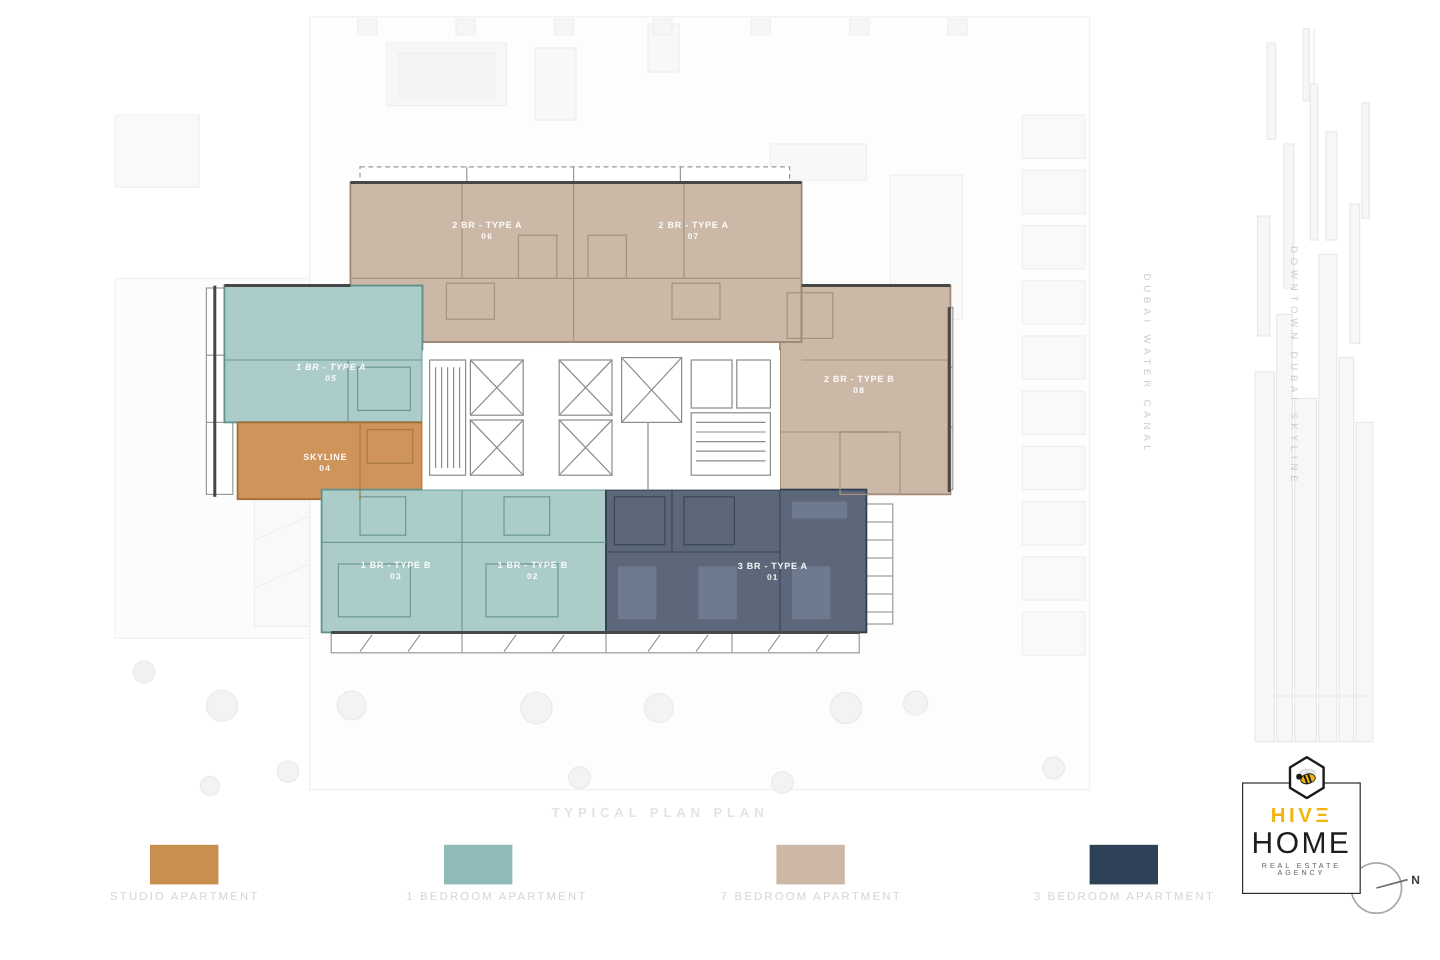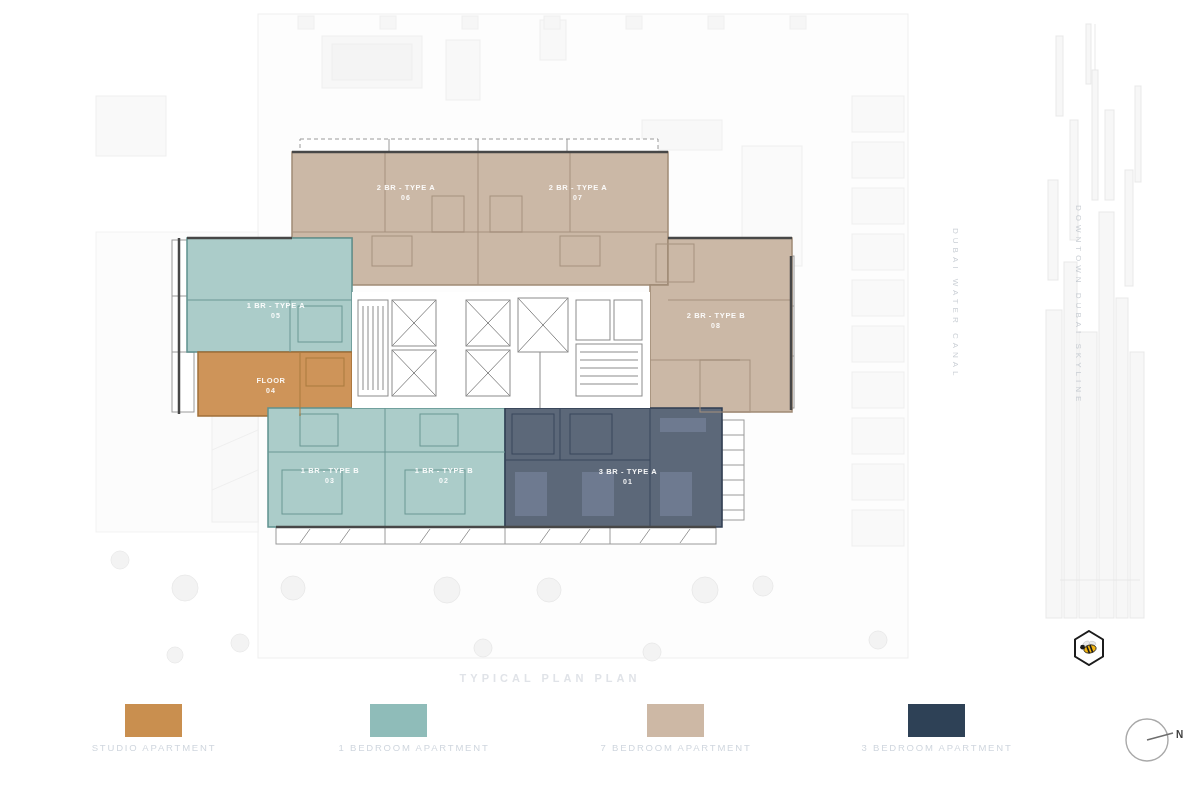--- a/index.html
+++ b/index.html
@@ -267,37 +267,37 @@
   </svg>
 
   <div class="unit-label" style="left:406px; top:193px;">
     <span>2 BR - TYPE A</span>
     <span class="unit-no">06</span>
   </div>
   <div class="unit-label" style="left:578px; top:193px;">
     <span>2 BR - TYPE A</span>
     <span class="unit-no">07</span>
   </div>
-  <div class="unit-label" style="left:276px; top:311px;">
+  <div class="unit-label" style="left:276px; top:311px;font-style:italic;">
     <span>1 BR - TYPE A</span>
     <span class="unit-no">05</span>
   </div>
   <div class="unit-label" style="left:271px; top:386px;">
-    <span>FLOOR</span>
+    <span>SKYLINE</span>
     <span class="unit-no">04</span>
   </div>
   <div class="unit-label" style="left:330px; top:476px;">
     <span>1 BR - TYPE B</span>
     <span class="unit-no">03</span>
   </div>
   <div class="unit-label" style="left:444px; top:476px;">
     <span>1 BR - TYPE B</span>
     <span class="unit-no">02</span>
   </div>
-  <div class="unit-label" style="left:628px; top:477px;">
+  <div class="unit-label" style="left:644px; top:477px;">
     <span>3 BR - TYPE A</span>
     <span class="unit-no">01</span>
   </div>
   <div class="unit-label" style="left:716px; top:321px;">
     <span>2 BR - TYPE B</span>
     <span class="unit-no">08</span>
   </div>
 
   <div class="plan-caption">TYPICAL PLAN PLAN</div>
 
@@ -309,20 +309,25 @@
 
   <div class="legend-swatch" style="left: 370px; background: rgb(143, 188, 185);"></div>
   <div class="legend-text" style="left:414px;">1 BEDROOM APARTMENT</div>
 
   <div class="legend-swatch" style="left: 647px; background: rgb(205, 184, 165);"></div>
   <div class="legend-text" style="left:676px;">7 BEDROOM APARTMENT</div>
 
   <div class="legend-swatch" style="left: 908px; background: rgb(46, 65, 86);"></div>
   <div class="legend-text" style="left:937px;">3 BEDROOM APARTMENT</div>
 
+  <div id="logo-box">
+    <div id="logo-hive">HIVΞ</div>
+    <div id="logo-home">HOME</div>
+    <div id="logo-tagline">REAL ESTATE AGENCY</div>
+  </div>
   <svg id="logo-hex" viewBox="0 0 32 36">
     <polygon points="16,1 30,9.5 30,26.5 16,35 2,26.5 2,9.5" fill="#ffffff" stroke="#1c1c1c" stroke-width="2"></polygon>
 
     <ellipse cx="13.5" cy="13.5" rx="3.4" ry="2.2" fill="#e9e9e9" stroke="#bfbfbf" stroke-width="0.5" transform="rotate(-24 13.5 13.5)"></ellipse>
     <ellipse cx="19.5" cy="13.5" rx="3.4" ry="2.2" fill="#e9e9e9" stroke="#bfbfbf" stroke-width="0.5" transform="rotate(14 19.5 13.5)"></ellipse>
     <ellipse cx="17" cy="19" rx="6.2" ry="4" fill="#f2b411" stroke="#1a1a1a" stroke-width="0.8" transform="rotate(-12 17 19)"></ellipse>
     <path d="M14.5,15.6 L15.6,23.1 M17.8,15.2 L18.9,22.7" stroke="#1a1a1a" stroke-width="1.6" fill="none" transform="rotate(-12 17 19)"></path>
     <circle cx="9.6" cy="17.2" r="2.4" fill="#1a1a1a"></circle>
   </svg>
 

